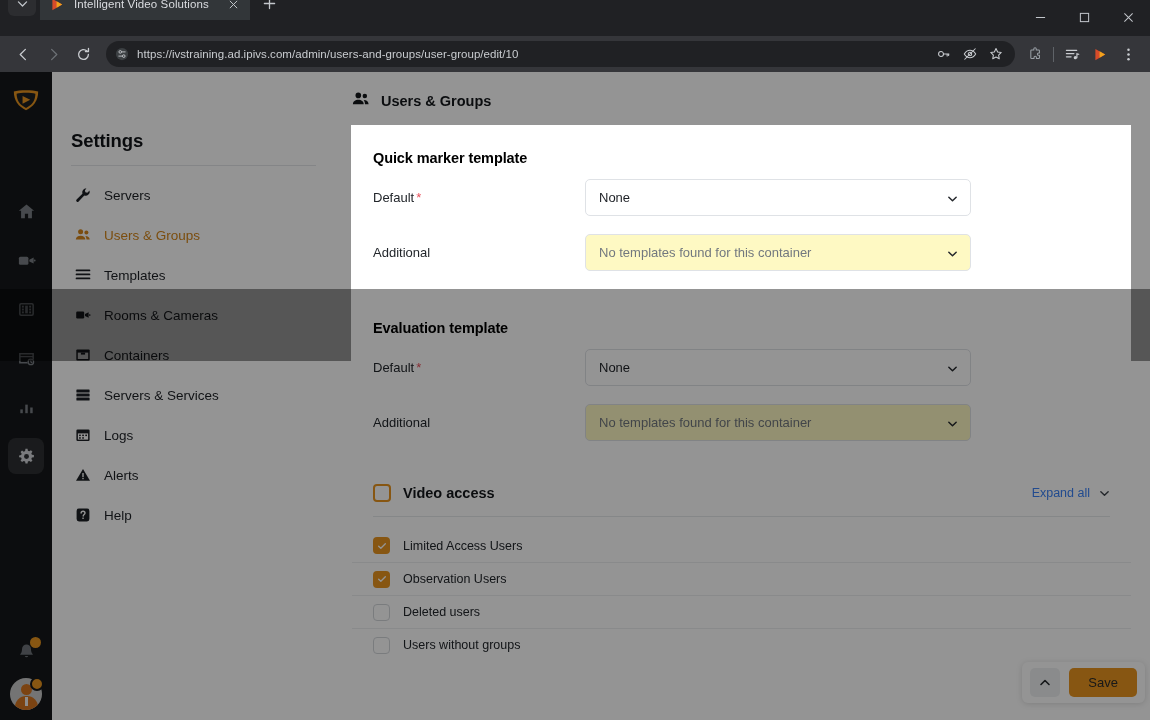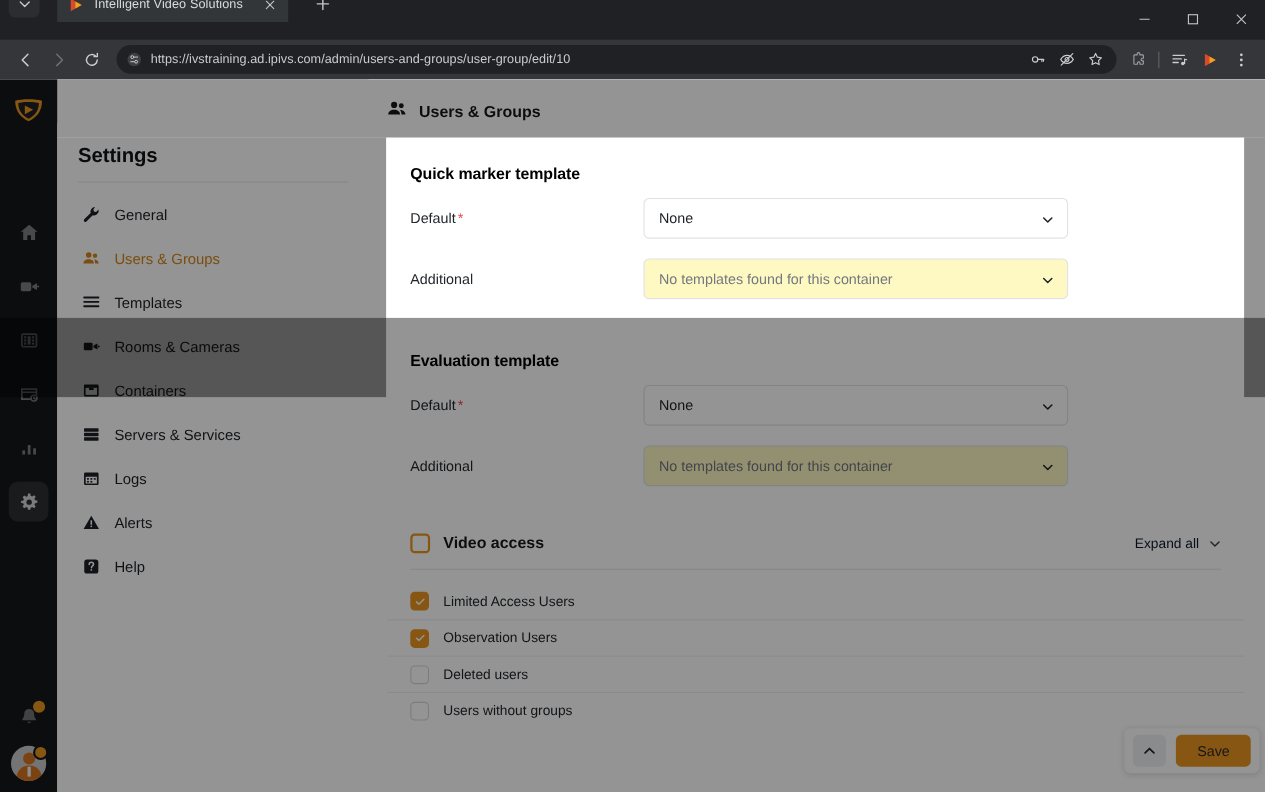--- a/index.html
+++ b/index.html
@@ -8,21 +8,21 @@
     font-family: "Liberation Sans", sans-serif;
     background: #202124; overflow: hidden;
   }
   body { position: relative; }
 
   
   .browser { position: absolute; inset: 0; background: #202124; }
 
   .tabstrip {
     position: absolute; left: 0; top: 0; width: 1150px; height: 20px;
-    background: #202124; display: flex; align-items: flex-end; gap: 12px;
+    background: #202124; display: flex; align-items: flex-end;
   }
   .tab-list-btn {
     width: 28px; height: 26px; margin: 0 4px 4px 8px;
     border-radius: 6px; background: #2c2d30;
     display: flex; align-items: center; justify-content: center;
   }
   .tab-list-btn svg { width: 13px; height: 13px; }
   .tab {
     height: 32px; min-width: 210px; max-width: 240px;
     background: #323639; border-radius: 9px 9px 0 0;
@@ -185,21 +185,21 @@
 
   
   .va-header {
     display: flex; align-items: center; height: 46px; padding: 0 21px;
   }
   .va-title {
     font-size: 14.5px; font-weight: bold; color: #14171b; margin-left: 12px;
   }
   .expand-all {
     margin-left: auto; display: flex; align-items: center; gap: 9px;
-    font-size: 12.5px; color: #0f172a;
+    font-size: 12.5px; color: #3b82f6;
   }
   .expand-all svg { width: 11px; height: 11px; }
   .va-rule { margin: 0 21px; height: 1px; background: #e6e8eb; }
   .va-row {
     display: flex; align-items: center; height: 33px; padding: 0 21px;
     position: relative;
   }
   .va-row + .va-row { border-top: 1px solid #eceef0; }
   .va-label { font-size: 12.5px; color: #22262b; margin-left: 13px; }
   .va-row .row-chev { margin-left: auto; width: 11px; height: 11px; }
@@ -444,21 +444,21 @@
       <div class="settings-title">Settings</div>
       <div class="settings-rule"></div>
       <div class="snav">
 
         <div class="snav-item">
           <span class="sicon">
             <svg viewBox="0 0 16 16">
                 <path d="M11.4 1.2a4.2 4.2 0 0 0-4 5.5L1.6 12.4a1.4 1.4 0 0 0 2 2l5.7-5.8a4.2 4.2 0 0 0 5.3-5.1l-2.3 2.3-1.9-.5-.5-1.9z" fill="#1d2025"></path>
               </svg>
           </span>
-          <span>General</span>
+          <span>Servers</span>
         </div>
 
         <div class="snav-item active">
           <span class="sicon">
             <svg viewBox="0 0 16 16">
               <circle cx="5.6" cy="4.8" r="2.5" fill="#d4861a"></circle>
               <circle cx="11.4" cy="5.4" r="2" fill="#d4861a"></circle>
               <path d="M0.8 12.6c0-2.5 2.1-3.9 4.8-3.9s4.8 1.4 4.8 3.9z" fill="#d4861a"></path>
               <path d="M10.4 8.9c2.4.1 4.3 1.3 4.3 3.7h-3.2c0-1.5-.4-2.7-1.1-3.7z" fill="#d4861a"></path>
             </svg>

